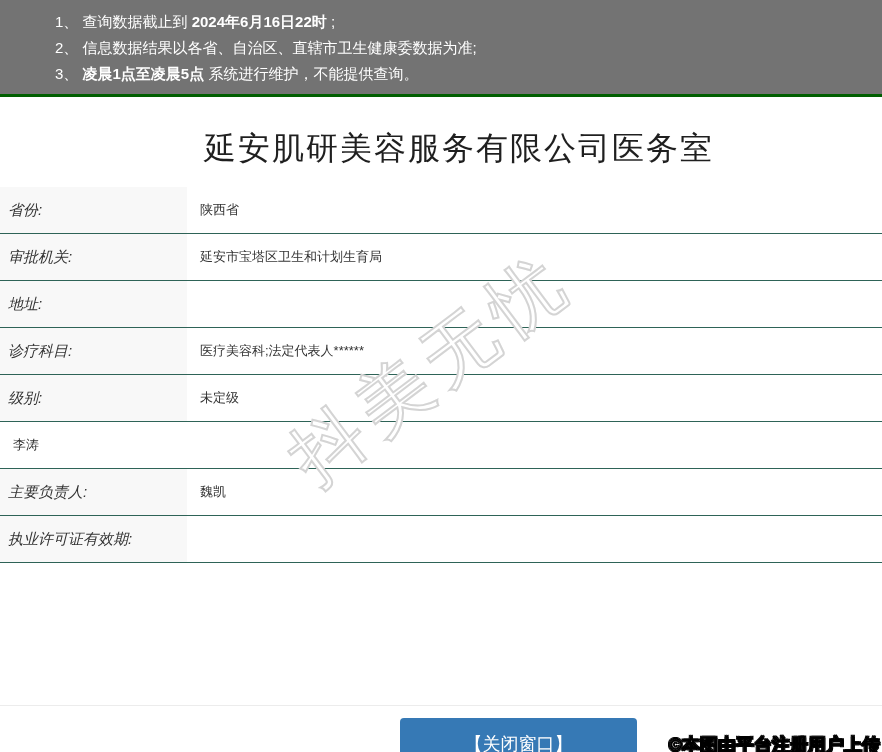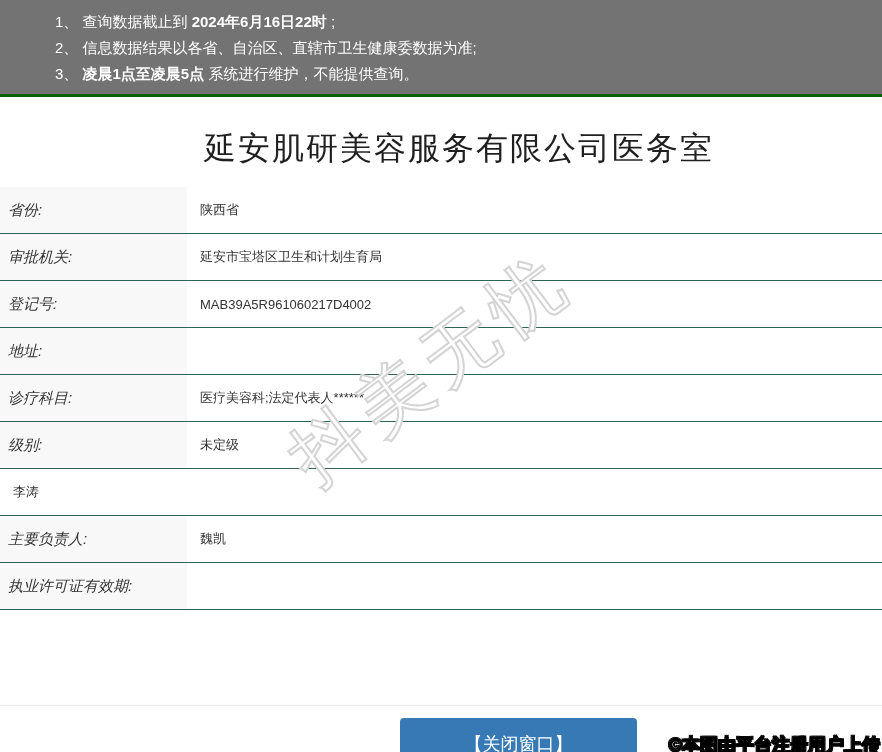--- a/index.html
+++ b/index.html
@@ -155,24 +155,20 @@
 <div class="info-table">
   <div class="info-row">
     <div class="info-label">省份:</div>
     <div class="info-value">陕西省</div>
   </div>
   <div class="info-row">
     <div class="info-label">审批机关:</div>
     <div class="info-value">延安市宝塔区卫生和计划生育局</div>
   </div>
   <div class="info-row">
-    <div class="info-label">登记号:</div>
-    <div class="info-value">MAB39A5R961060217D4002</div>
-  </div>
-  <div class="info-row">
     <div class="info-label">地址:</div>
   </div>
   <div class="info-row">
     <div class="info-label">诊疗科目:</div>
     <div class="info-value">医疗美容科;法定代表人******</div>
   </div>
   <div class="info-row">
     <div class="info-label">级别:</div>
     <div class="info-value">未定级</div>
   </div>

